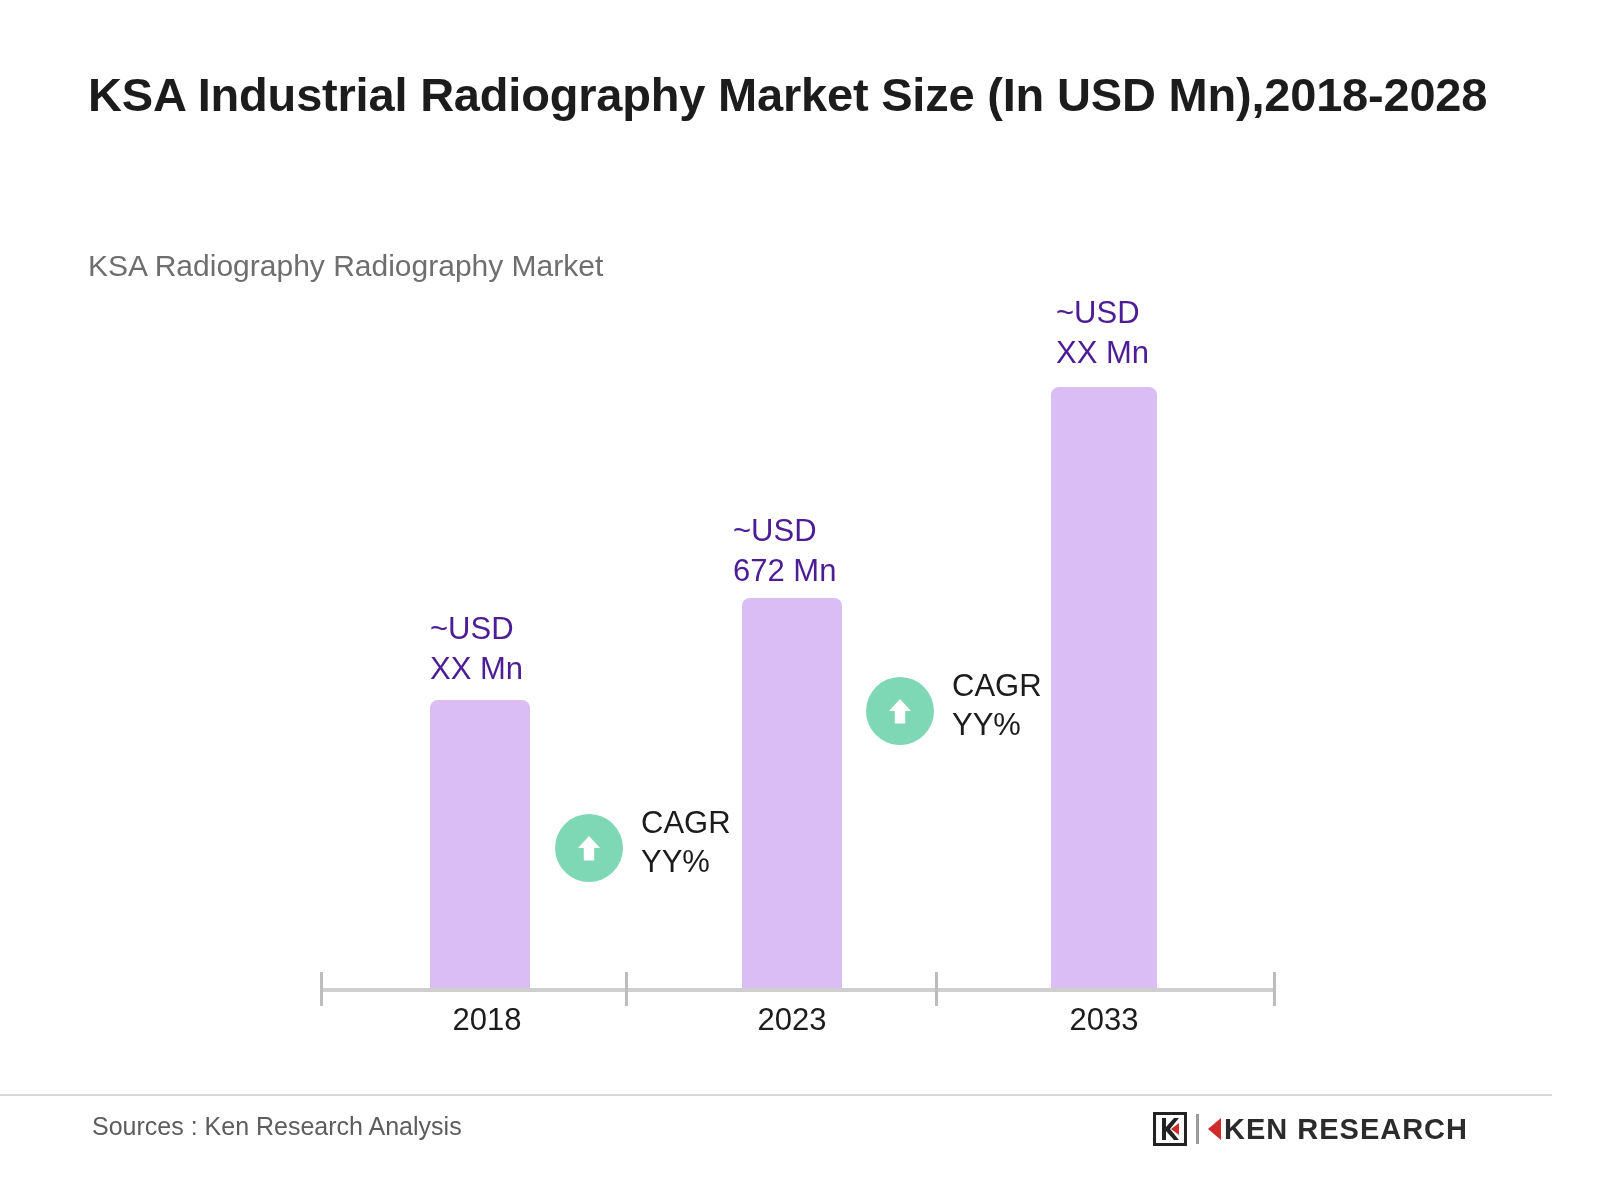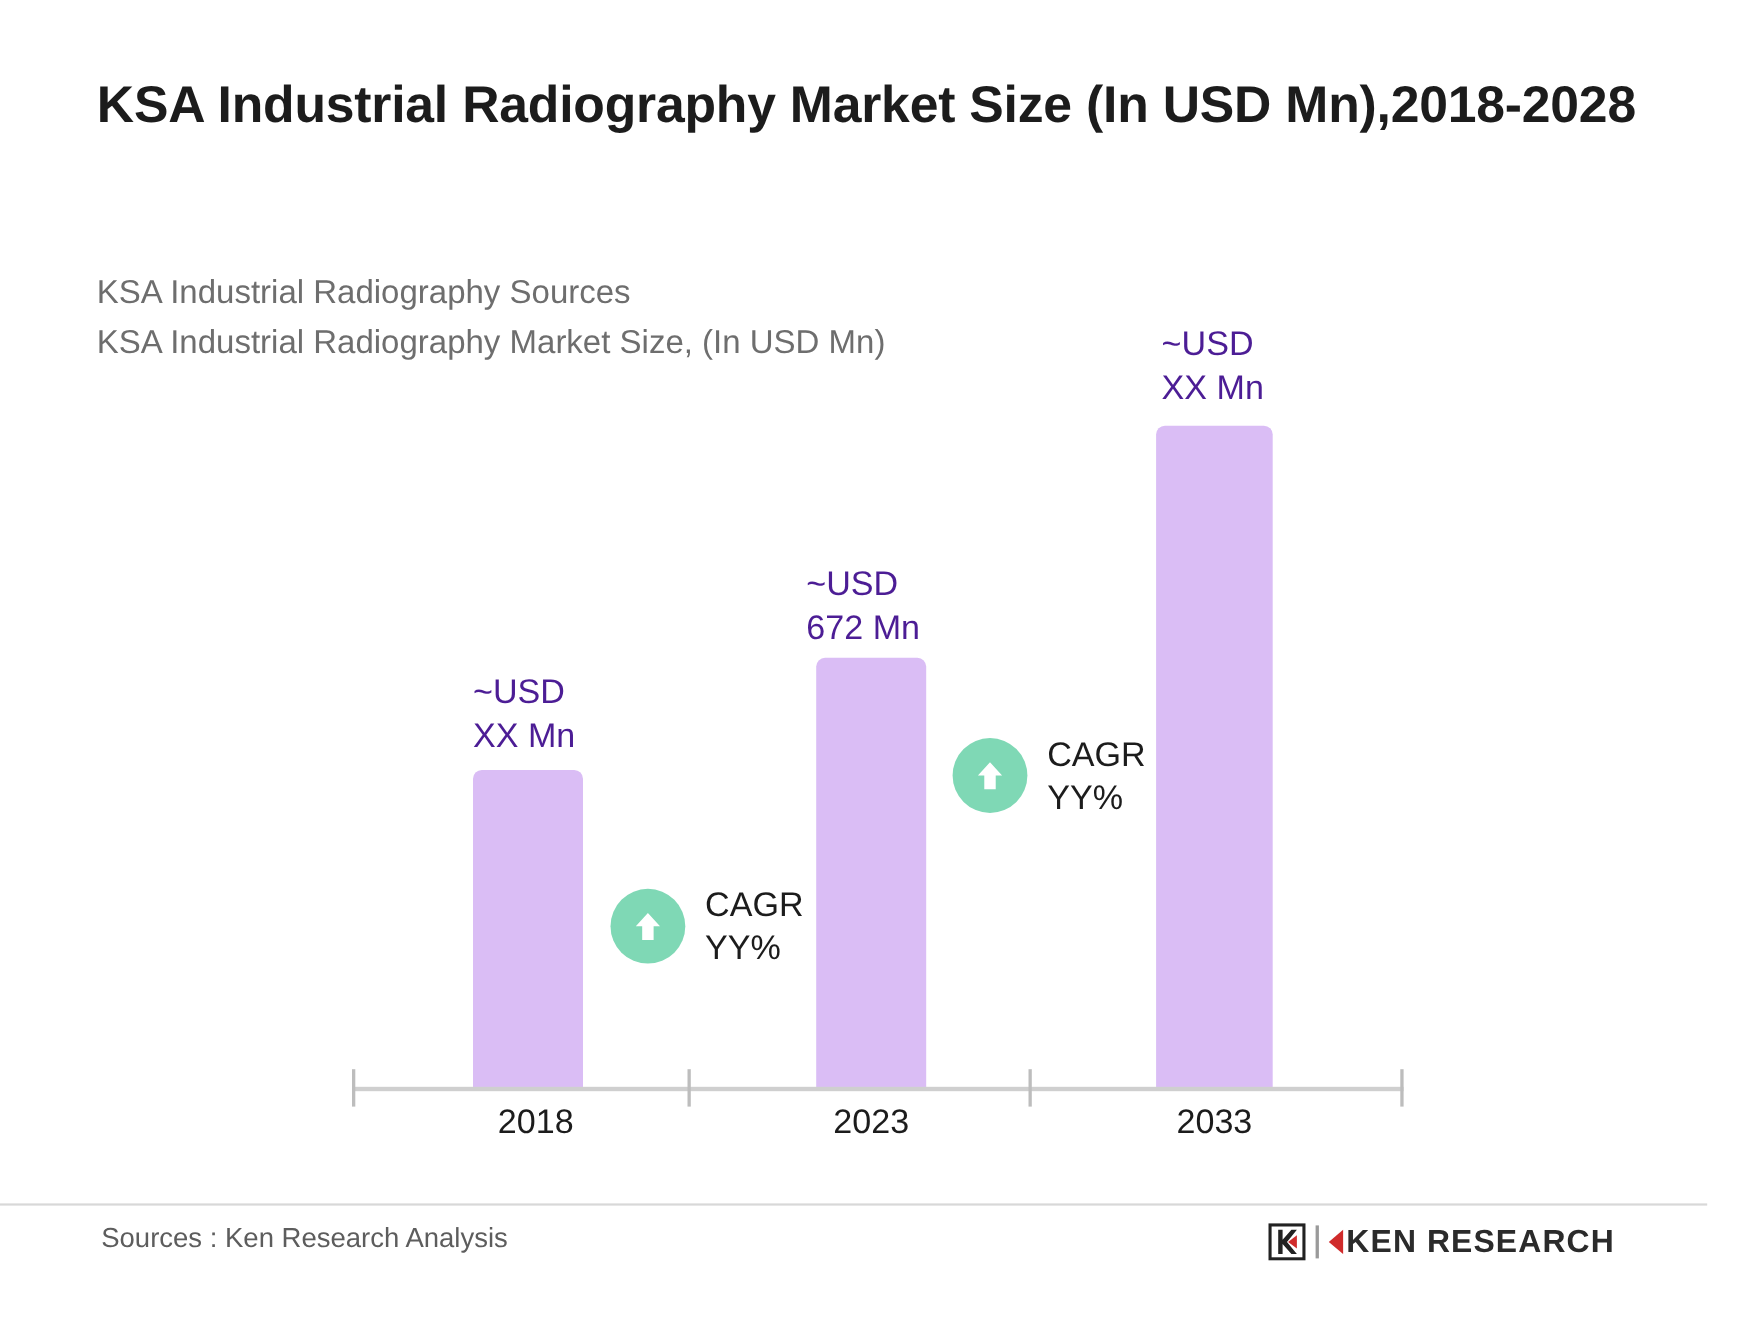--- a/index.html
+++ b/index.html
@@ -92,21 +92,21 @@
     width: 200px;
     text-align: center;
     font-size: 31px;
     color: #1c1c1c;
   }
 
   
   .cagr {
     position: absolute;
     display: flex;
-    align-items: center;
+    align-items: flex-end;
     gap: 18px;
   }
   .cagr-circle {
     width: 68px;
     height: 68px;
     border-radius: 50%;
     background: #7fd8b5;
     display: flex;
     align-items: center;
     justify-content: center;
@@ -172,22 +172,21 @@
   }
 </style>
 </head>
 <body>
 
 <div id="slide">
 
   <div id="title">KSA Industrial Radiography Market Size (In USD Mn),2018-2028</div>
 
   <div id="subtitle">
-    <span class="sub-line">KSA Industrial Radiography Sources</span>
-    <span class="sub-line">KSA Industrial Radiography Market Size, (In USD Mn)</span>
+    <span class="sub-line">KSA Radiography Radiography Market</span>
   </div>
 
   <div id="chart">
 
     <div class="bar-label" style="left:430px; top:609px;">~USD
 XX Mn</div>
     <div class="bar-label" style="left:733px; top:511px;">~USD
 672 Mn</div>
     <div class="bar-label" style="left:1056px; top:293px;">~USD
 XX Mn</div>

